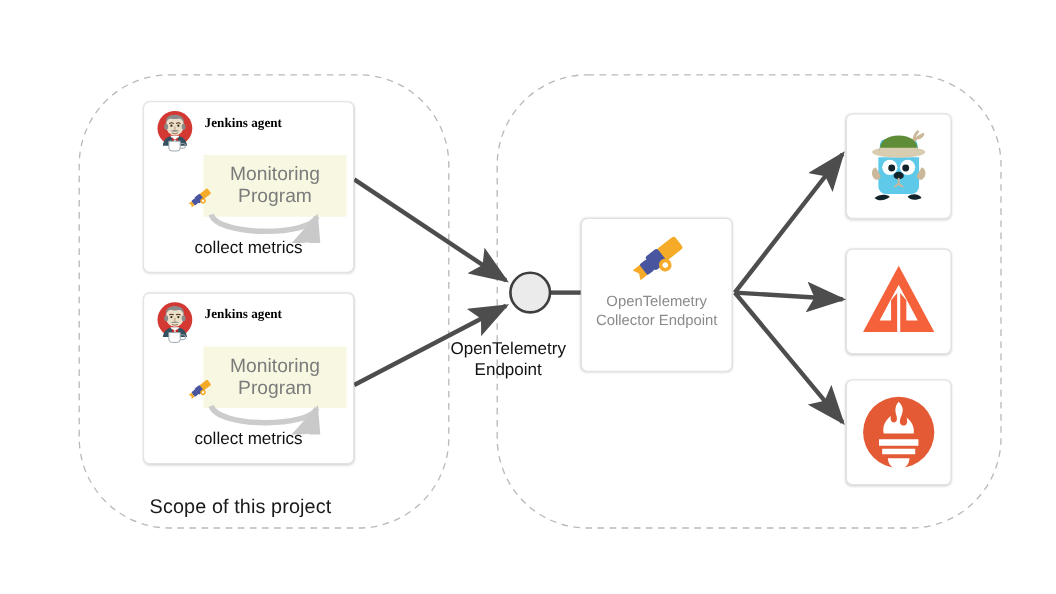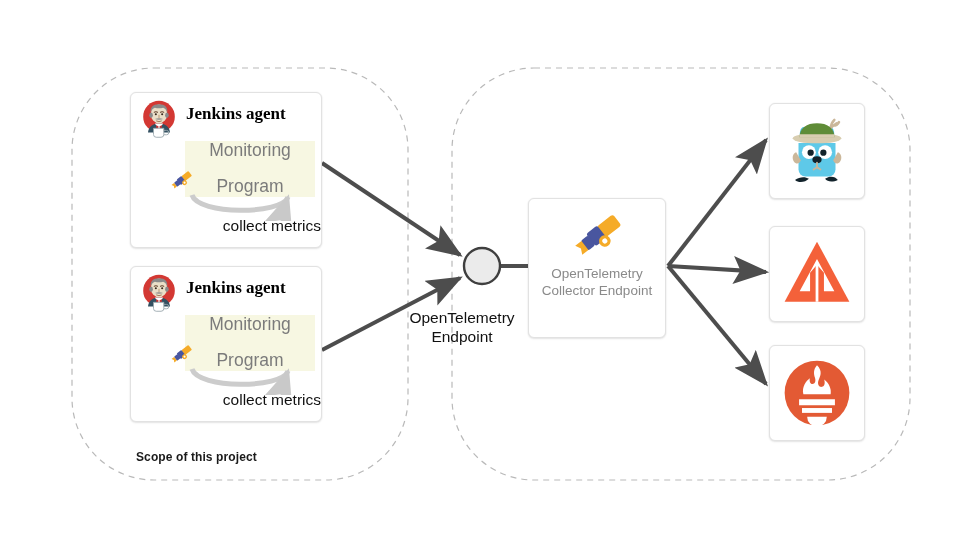--- a/index.html
+++ b/index.html
@@ -27,25 +27,24 @@
     height: 540px;
     pointer-events: none;
   }
   .svg-layer.below { z-index: 1; }
   .svg-layer.above { z-index: 5; }
 
   
   .region-label {
     position: absolute;
     z-index: 6;
-    font-size: 12px;
+    font-size: 18px;
     color: #1a1a1a;
     white-space: nowrap;
     letter-spacing: 0.1px;
-    font-weight: bold;
   }
   #region-label-left  { left: 136px; top: 450px; }
   #region-label-right { left: 566px; top: 450px; }
 
   
   .card {
     position: absolute;
     z-index: 3;
     background: #ffffff;
     border: 1px solid #e2e2e2;
@@ -69,36 +68,36 @@
     top: 3px;
     width: 44px;
     height: 44px;
   }
   .agent-title {
     position: absolute;
     left: 55px;
     top: 11px;
     font-family: "Liberation Serif", serif;
     font-weight: bold;
-    font-size: 17px;
+    font-size: 12px;
     color: #000000;
     white-space: nowrap;
   }
 
   .program-box {
     position: absolute;
     left: 54px;
     top: 48px;
     width: 130px;
     height: 56px;
     background: #f7f7e2;
     display: flex;
     flex-direction: column;
     align-items: center;
-    justify-content: space-between;
+    justify-content: center;
     line-height: 1.12;
   }
   .program-line {
     font-size: 17.5px;
     color: #7b7b7b;
     white-space: nowrap;
   }
   .telescope-small {
     position: absolute;
     left: 38px;
@@ -112,21 +111,21 @@
     left: 55px;
     top: 100px;
     width: 110px;
     height: 28px;
   }
   .collect-label {
     position: absolute;
     left: 0;
     right: 0;
     top: 124px;
-    text-align: right;
+    text-align: center;
     font-size: 15.5px;
     color: #111111;
     white-space: nowrap;
   }
 
   
   #otlp-card {
     left: 528px;
     top: 198px;
     width: 138px;

